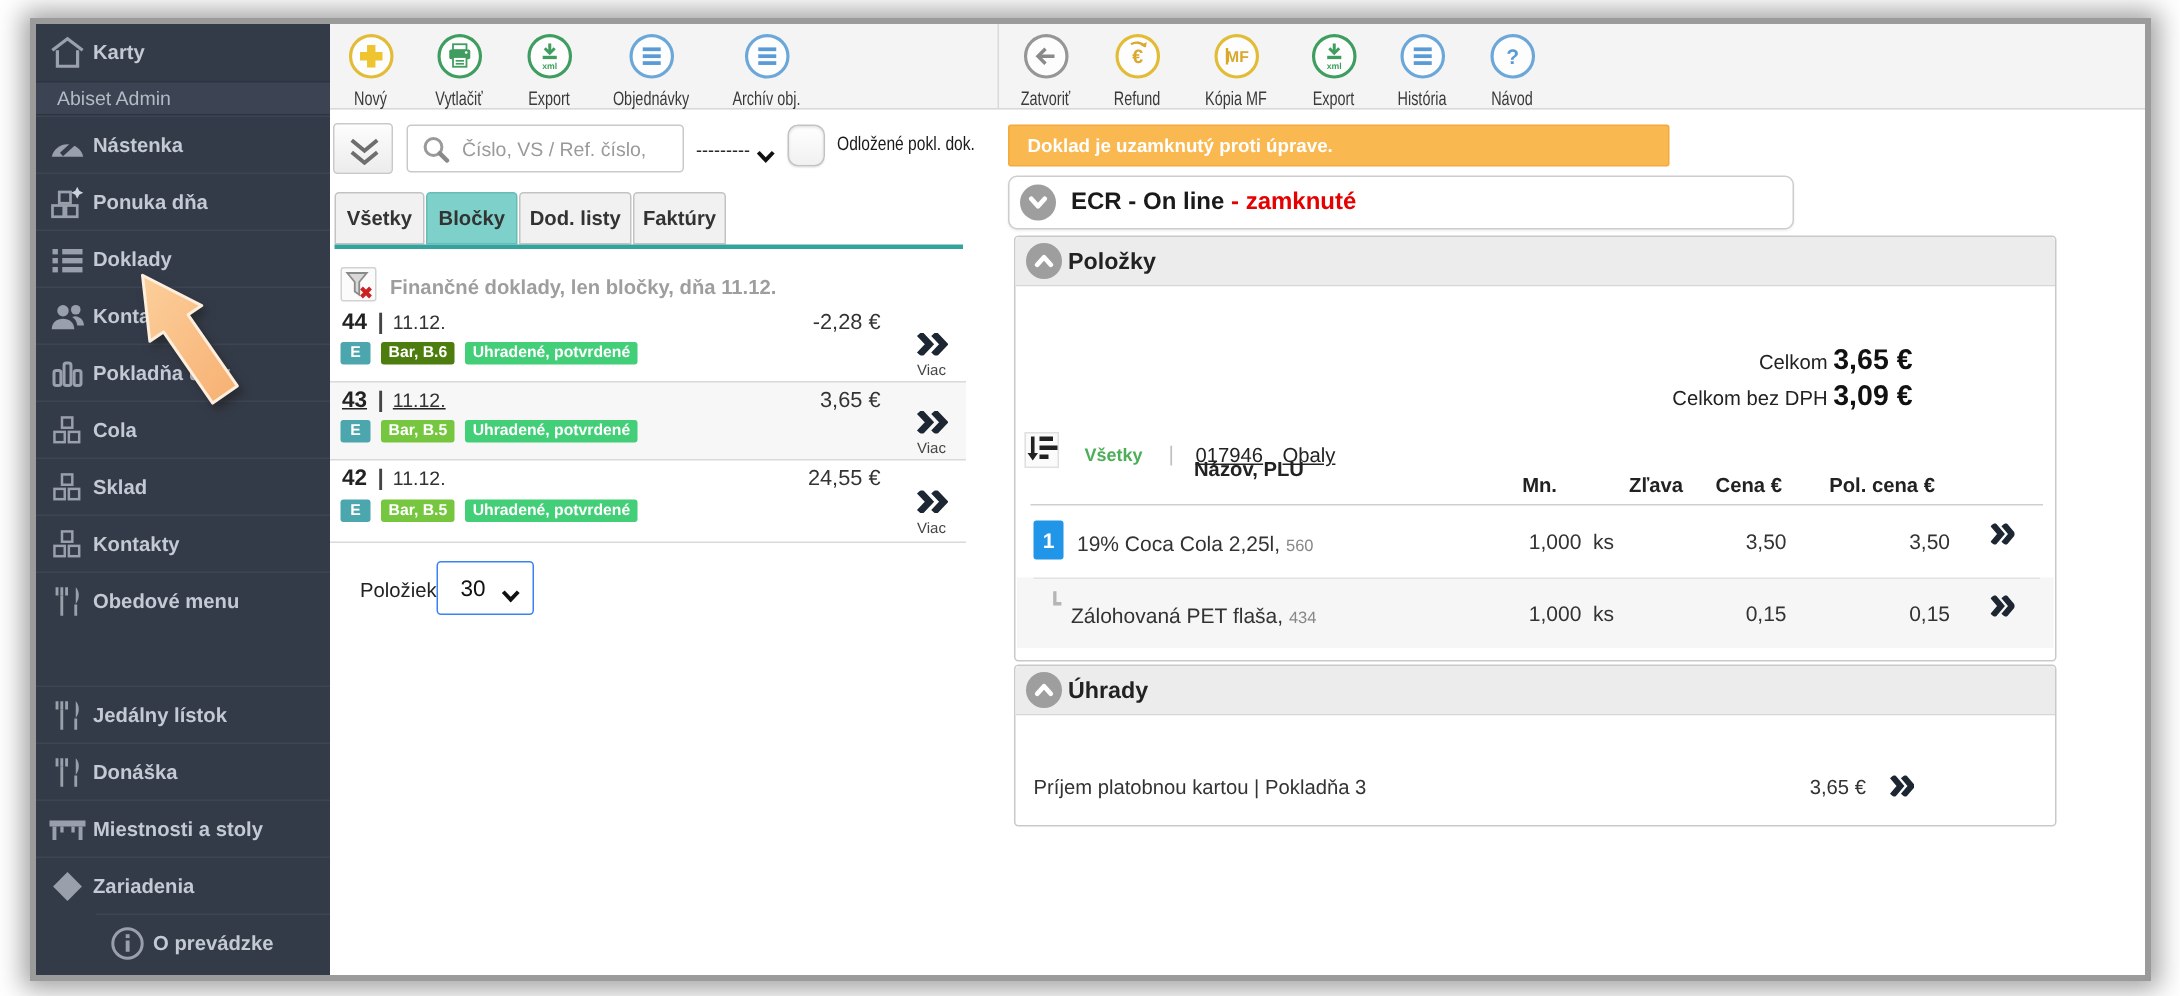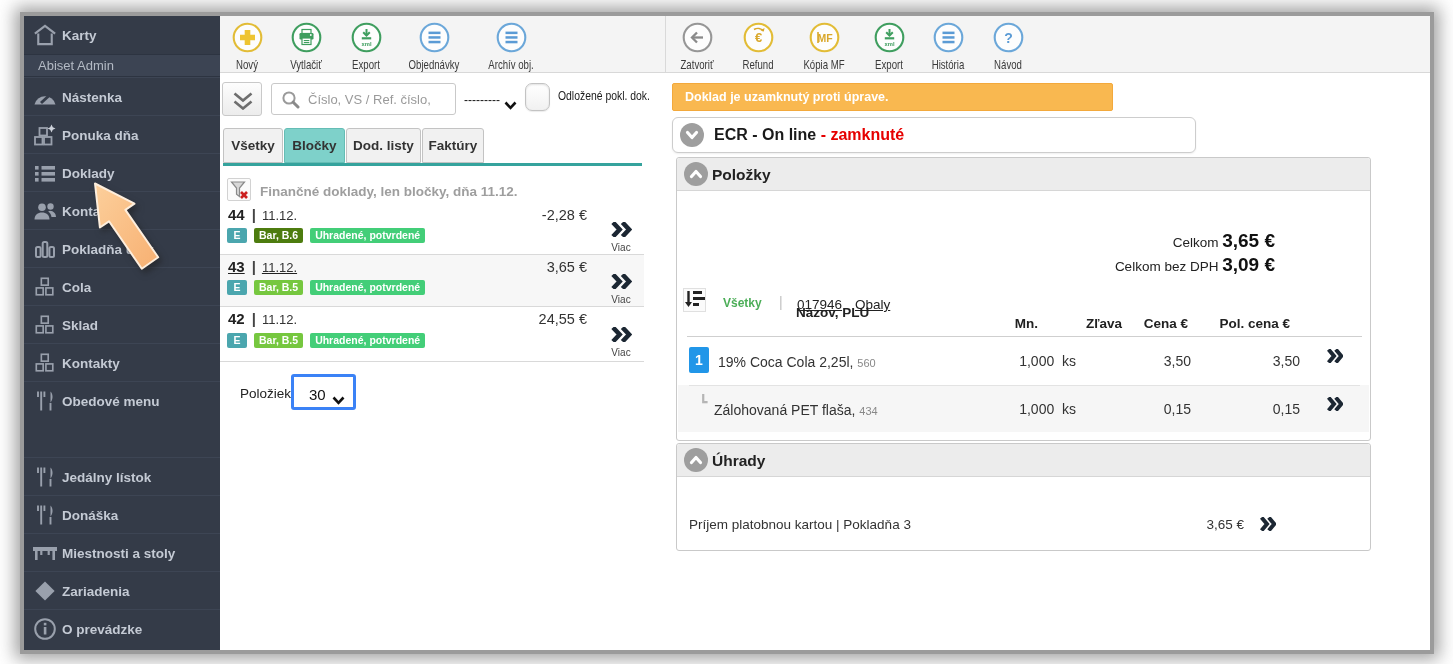--- a/index.html
+++ b/index.html
@@ -210,21 +210,21 @@
         <span class="lbl">Miestnosti a stoly</span>
       </div>
       <div class="mi" style="top:555px;">
         <span class="ic">
           <svg width="24" height="24" viewBox="0 0 24 24">
             <rect x="5.2" y="5.2" width="13.6" height="13.6" fill="#99a0ac" transform="rotate(45 12 12)"></rect>
           </svg>
         </span>
         <span class="lbl">Zariadenia</span>
       </div>
-      <div class="mi" style="top:593px;">
+      <div class="mi" style="top:593px;margin-left:40px;">
         <span class="ic">
           <svg width="24" height="24" viewBox="0 0 24 24">
             <circle cx="12" cy="12" r="9.8" fill="none" stroke="#99a0ac" stroke-width="2"></circle>
             <rect x="10.8" y="10" width="2.6" height="7.5" fill="#99a0ac"></rect>
             <rect x="10.8" y="5.8" width="2.6" height="2.6" fill="#99a0ac"></rect>
           </svg>
         </span>
         <span class="lbl">O prevádzke</span>
       </div>
     </div>
@@ -390,21 +390,21 @@
       <div class="more" style="left:577px;top:311px;">
         <span class="ch"><svg width="21" height="15" viewBox="0 0 21 15">
             <g fill="none" stroke="#1c2733" stroke-width="4.6">
               <path d="M2 0.5 L8.6 7.5 L2 14.5"></path>
               <path d="M11.5 0.5 L18.1 7.5 L11.5 14.5"></path>
             </g>
           </svg></span>
         <span class="vi">Viac</span>
       </div>
       <div style="position:absolute;left:216px;top:370px;font-size:13.5px;color:#222;">Položiek:</div>
-      <div style="position:absolute;left:267px;top:358px;width:65px;height:36px;border:3px solid #3b82f6;border-radius:3px;background:#fff;">
+      <div style="position:absolute;left:267px;top:358px;width:65px;height:36px;border:1px solid #3b82f6;border-radius:3px;background:#fff;">
         <span style="position:absolute;left:15px;top:9px;font-size:15px;color:#111;">30</span>
         <span style="position:absolute;right:8px;top:14px;"><svg width="13" height="9" viewBox="0 0 13 9">
             <path d="M1.5 1.5 L6.5 6.8 L11.5 1.5" fill="none" stroke="#111" stroke-width="2.6"></path>
           </svg></span>
       </div>
     </div>
 <div id="rp">
       <div style="position:absolute;left:648px;top:67px;width:441px;height:28px;background:#f9b850;border:1px solid #f3a93c;border-radius:2px;color:#fff;font-weight:bold;font-size:12.5px;line-height:26px;padding-left:12px;">Doklad je uzamknutý proti úprave.</div>
       <div style="position:absolute;left:648px;top:101px;width:524px;height:36px;border:1px solid #cdcdcd;border-radius:6px;background:#fff;box-shadow:0 1px 2px rgba(0,0,0,0.07);">
         <span class="gcirc" style="position:absolute;left:7px;top:5px;">

